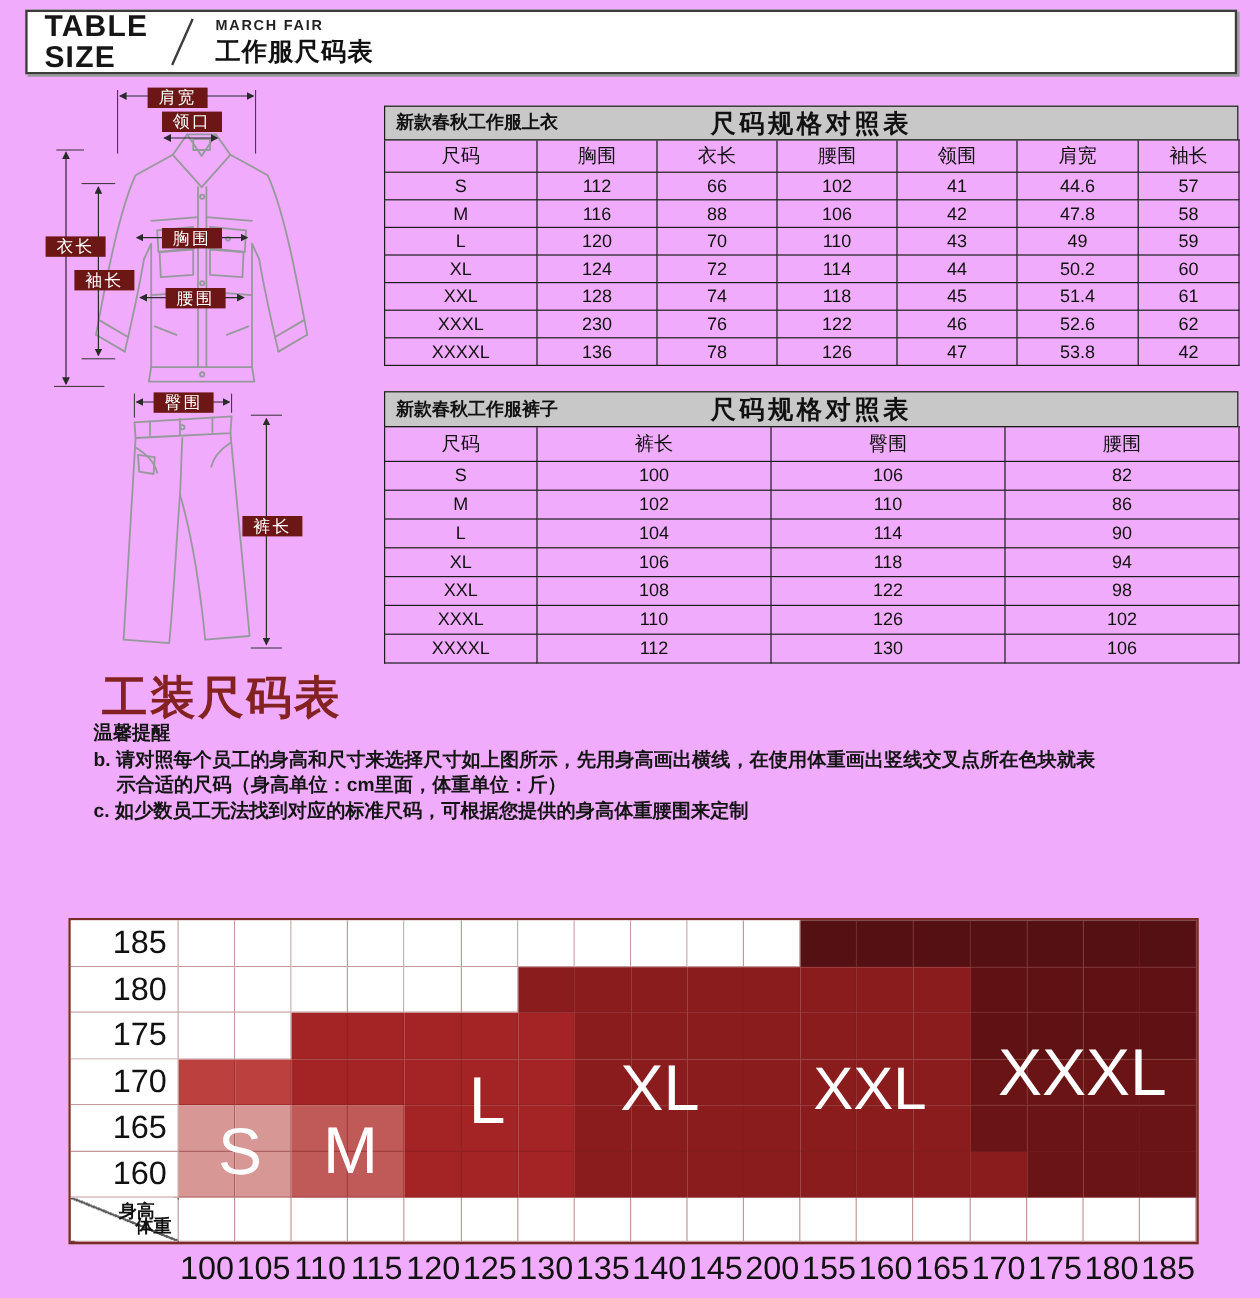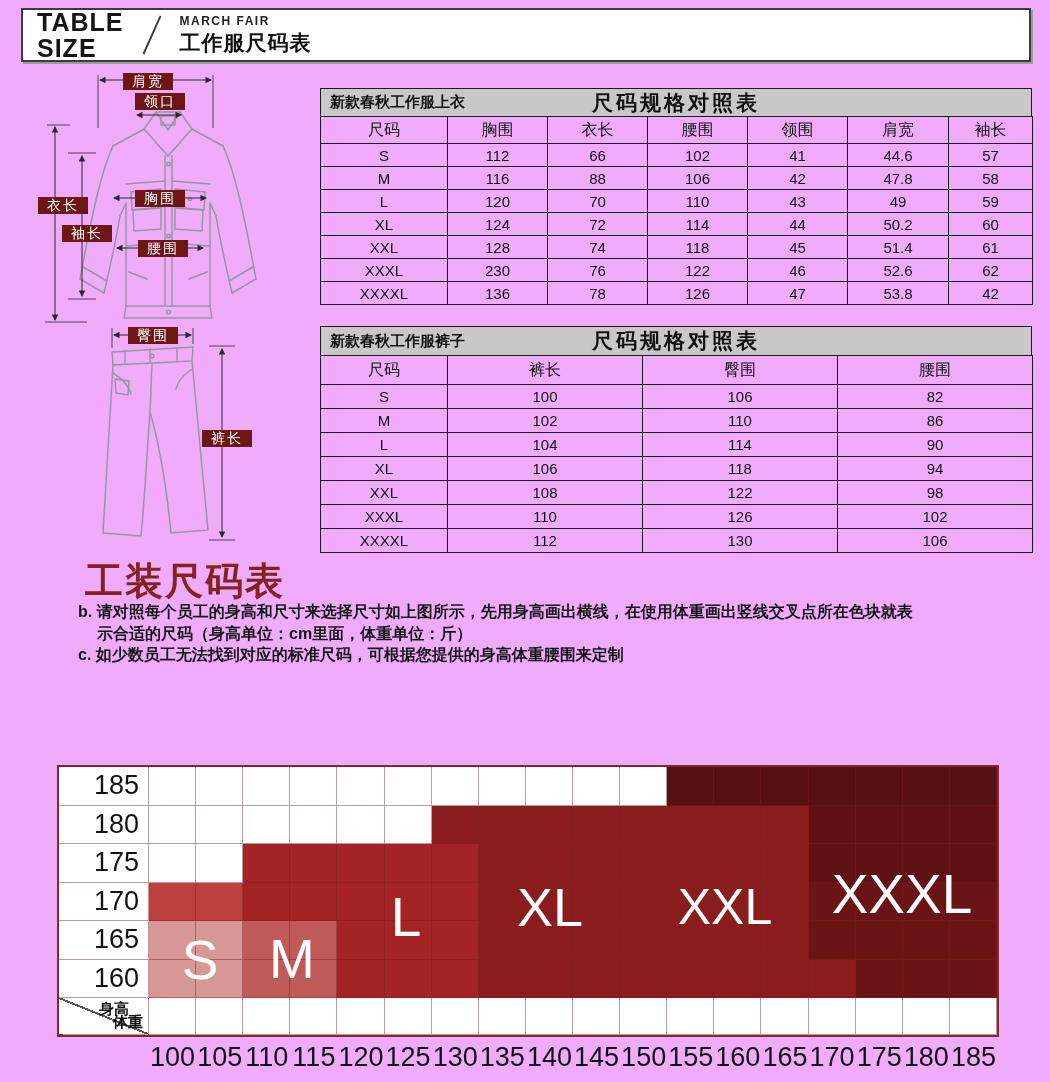--- a/index.html
+++ b/index.html
@@ -317,20 +317,21 @@
             <td>112</td>
             <td>130</td>
             <td>106</td>
           </tr>
         </tbody>
       </table>
   </div>
 
   <div class="sec-title">工装尺码表</div>
   <div class="notes">
+    <div>温馨提醒</div>
     <div>b. 请对照每个员工的身高和尺寸来选择尺寸如上图所示，先用身高画出横线，在使用体重画出竖线交叉点所在色块就表</div>
     <div class="indent">示合适的尺码（身高单位：cm里面，体重单位：斤）</div>
     <div>c. 如少数员工无法找到对应的标准尺码，可根据您提供的身高体重腰围来定制</div>
   </div>
 
   <div class="chart">
     <div class="chart-grid">
         <div class="ccell ylab">185</div>
         <div class="ccell" style="background: rgb(255, 255, 255);"></div>
         <div class="ccell" style="background: rgb(255, 255, 255);"></div>
@@ -481,21 +482,21 @@
       <span>100</span>
       <span>105</span>
       <span>110</span>
       <span>115</span>
       <span>120</span>
       <span>125</span>
       <span>130</span>
       <span>135</span>
       <span>140</span>
       <span>145</span>
-      <span>150</span>
+      <span>200</span>
       <span>155</span>
       <span>160</span>
       <span>165</span>
       <span>170</span>
       <span>175</span>
       <span>180</span>
       <span>185</span>
     </div>
 
 </div>

